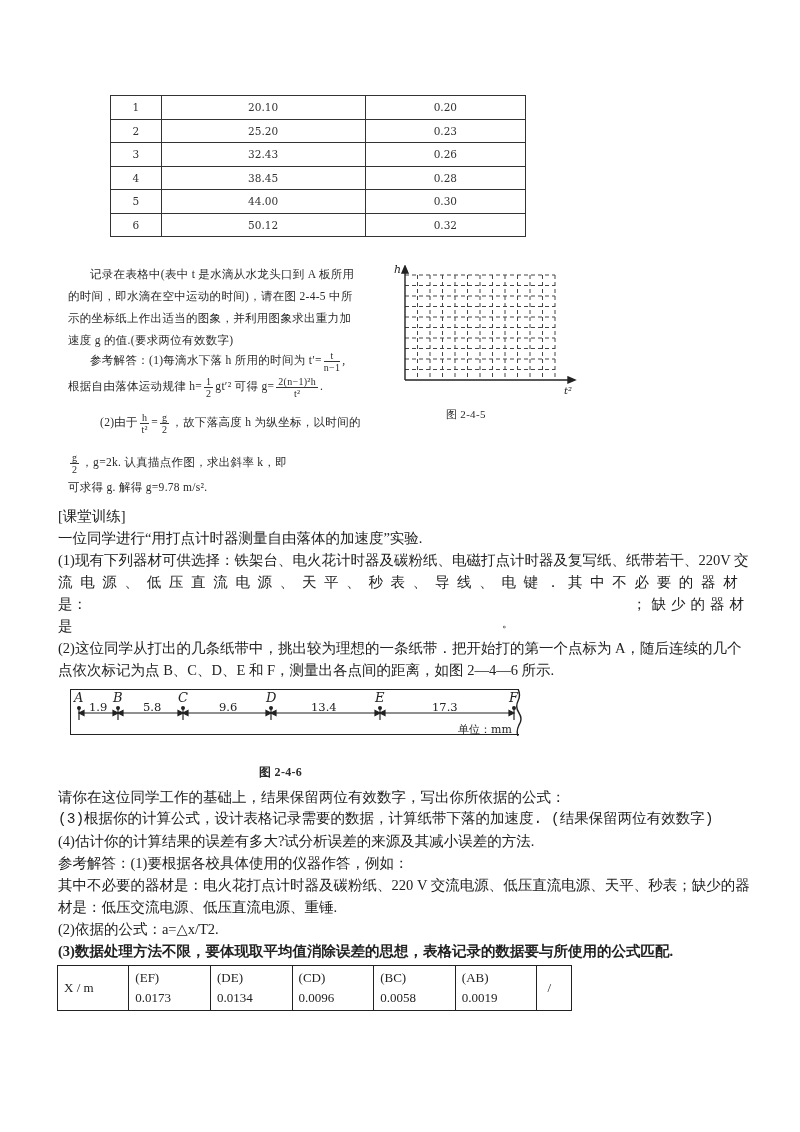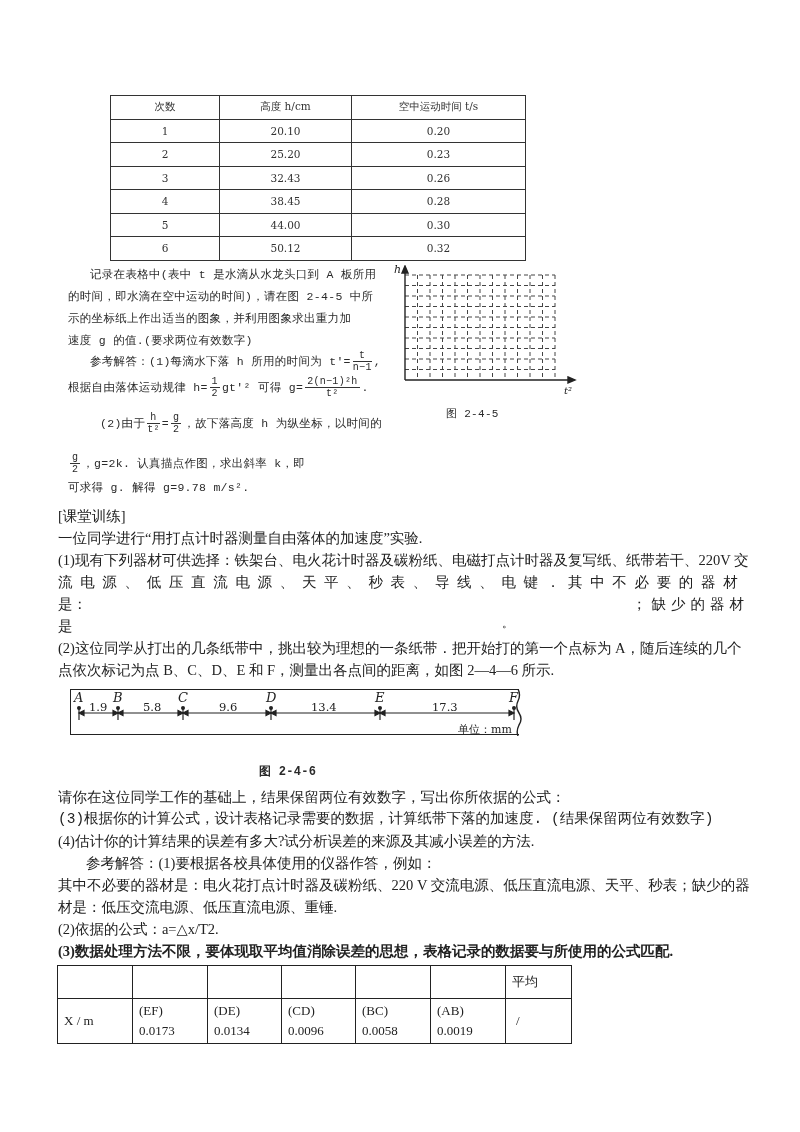--- a/index.html
+++ b/index.html
@@ -4,21 +4,21 @@
 <style>
   html, body { margin:0; padding:0; background:#ffffff; }
   body { width:800px; height:1132px; position:relative; overflow:hidden;
          font-family:"DejaVu Serif","Liberation Serif",serif; color:#1a1a1a; }
   .abs { position:absolute; }
   
   table.t1 { position:absolute; left:110px; top:95px; width:416px; border-collapse:collapse;
              font-family:"DejaVu Serif",serif; font-size:10.5px; color:#333; }
   table.t1 td { border:1.6px solid #333; height:22.5px; text-align:center; padding:0; }
   table.t1 td.c1 { width:108px; } table.t1 td.c2 { width:131px; }
-  .scan { font-family:Liberation Mono, monospace; font-size:11.5px; color:#2a2a2a; line-height:21px; letter-spacing:0.3px; }
+  .scan { font-family:Liberation Serif, serif; font-size:11.5px; color:#2a2a2a; line-height:21px; letter-spacing:0.3px; }
   .frac { display:inline-block; vertical-align:middle; text-align:center; font-size:10px; line-height:11px; margin:0 2px; }
   .frac span { display:block; }
   .frac .num { border-bottom:1px solid #333; padding:0 2px; }
   .line { position:absolute; white-space:nowrap; }
   .body { font-family:"Liberation Serif","DejaVu Serif",serif; font-size:14.5px; color:#222; line-height:22px; }
   .spread { display:flex; justify-content:space-between; }
   
   .grid-chart { position:absolute; left:390px; top:265px; width:190px; height:135px; }
   
   .tape { position:absolute; left:70px; top:689px; width:448px; height:44px; border:1.5px solid #222; border-right:none; }
@@ -30,25 +30,20 @@
              font-family:"Liberation Serif","DejaVu Serif",serif; font-size:13px; color:#222; }
   table.t2 td { border:1.2px solid #222; padding:2px 6px; vertical-align:middle; text-align:left; }
   table.t2 tr.r1 td { height:28px; }
   table.t2 tr.r2 td { height:40px; line-height:20px; }
 </style>
 </head>
 <body>
 
 <table class="t1">
   <tbody>
-      <tr>
-    <td class="c1">次数</td>
-    <td class="c2">高度 h/cm</td>
-    <td>空中运动时间 t/s</td>
-  </tr>
   <tr>
     <td>1</td>
     <td>20.10</td>
     <td>0.20</td>
   </tr>
   <tr>
     <td>2</td>
     <td>25.20</td>
     <td>0.23</td>
   </tr>
@@ -227,37 +222,28 @@
 <span class="seg-label" style="left:219px; top:700px;">9.6</span>
 <span class="seg-label" style="left:311px; top:700px;">13.4</span>
 <span class="seg-label" style="left:432px; top:700px;">17.3</span>
 <span class="seg-label" style="left:458px; top:722px; font-size:11px;">单位：mm</span>
 <div class="abs scan" style="left:259px; top:762px; font-size:12px; font-weight:bold;">图 2-4-6</div>
 
 <div class="body line" style="left:58px; top:786px;">请你在这位同学工作的基础上，结果保留两位有效数字，写出你所依据的公式：</div>
 <div class="body line" style="left:58px; top:808px;font-family:Liberation Mono, monospace;">(3)根据你的计算公式，设计表格记录需要的数据，计算纸带下落的加速度. (结果保留两位有效数字)</div>
 <div class="body line" style="left:58px; top:830px;">(4)估计你的计算结果的误差有多大?试分析误差的来源及其减小误差的方法.</div>
 
-<div class="body line" style="left:58px; top:852px;margin-left:28px;">参考解答：(1)要根据各校具体使用的仪器作答，例如：</div>
+<div class="body line" style="left:58px; top:852px;">参考解答：(1)要根据各校具体使用的仪器作答，例如：</div>
 <div class="body line" style="left:58px; top:874px;">其中不必要的器材是：电火花打点计时器及碳粉纸、220 V 交流电源、低压直流电源、天平、秒表；缺少的器</div>
 <div class="body line" style="left:58px; top:896px;">材是：低压交流电源、低压直流电源、重锤.</div>
 <div class="body line" style="left:58px; top:918px;">(2)依据的公式：a=△x/T2.</div>
 <div class="body line" style="left:58px; top:940px;font-weight:bold;">(3)数据处理方法不限，要体现取平均值消除误差的思想，表格记录的数据要与所使用的公式匹配.</div>
 
 <table class="t2">
   <tbody>
-      <tr class="r1">
-    <td style="width:62px;"></td>
-    <td style="width:62px;"></td>
-    <td style="width:61px;"></td>
-    <td style="width:61px;"></td>
-    <td style="width:62px;"></td>
-    <td style="width:62px;"></td>
-    <td>平均</td>
-  </tr>
   <tr class="r2">
     <td>X / m</td>
     <td>
           <div>(EF)</div>
           <div>0.0173</div>
         </td>
     <td>
           <div>(DE)</div>
           <div>0.0134</div>
         </td>

